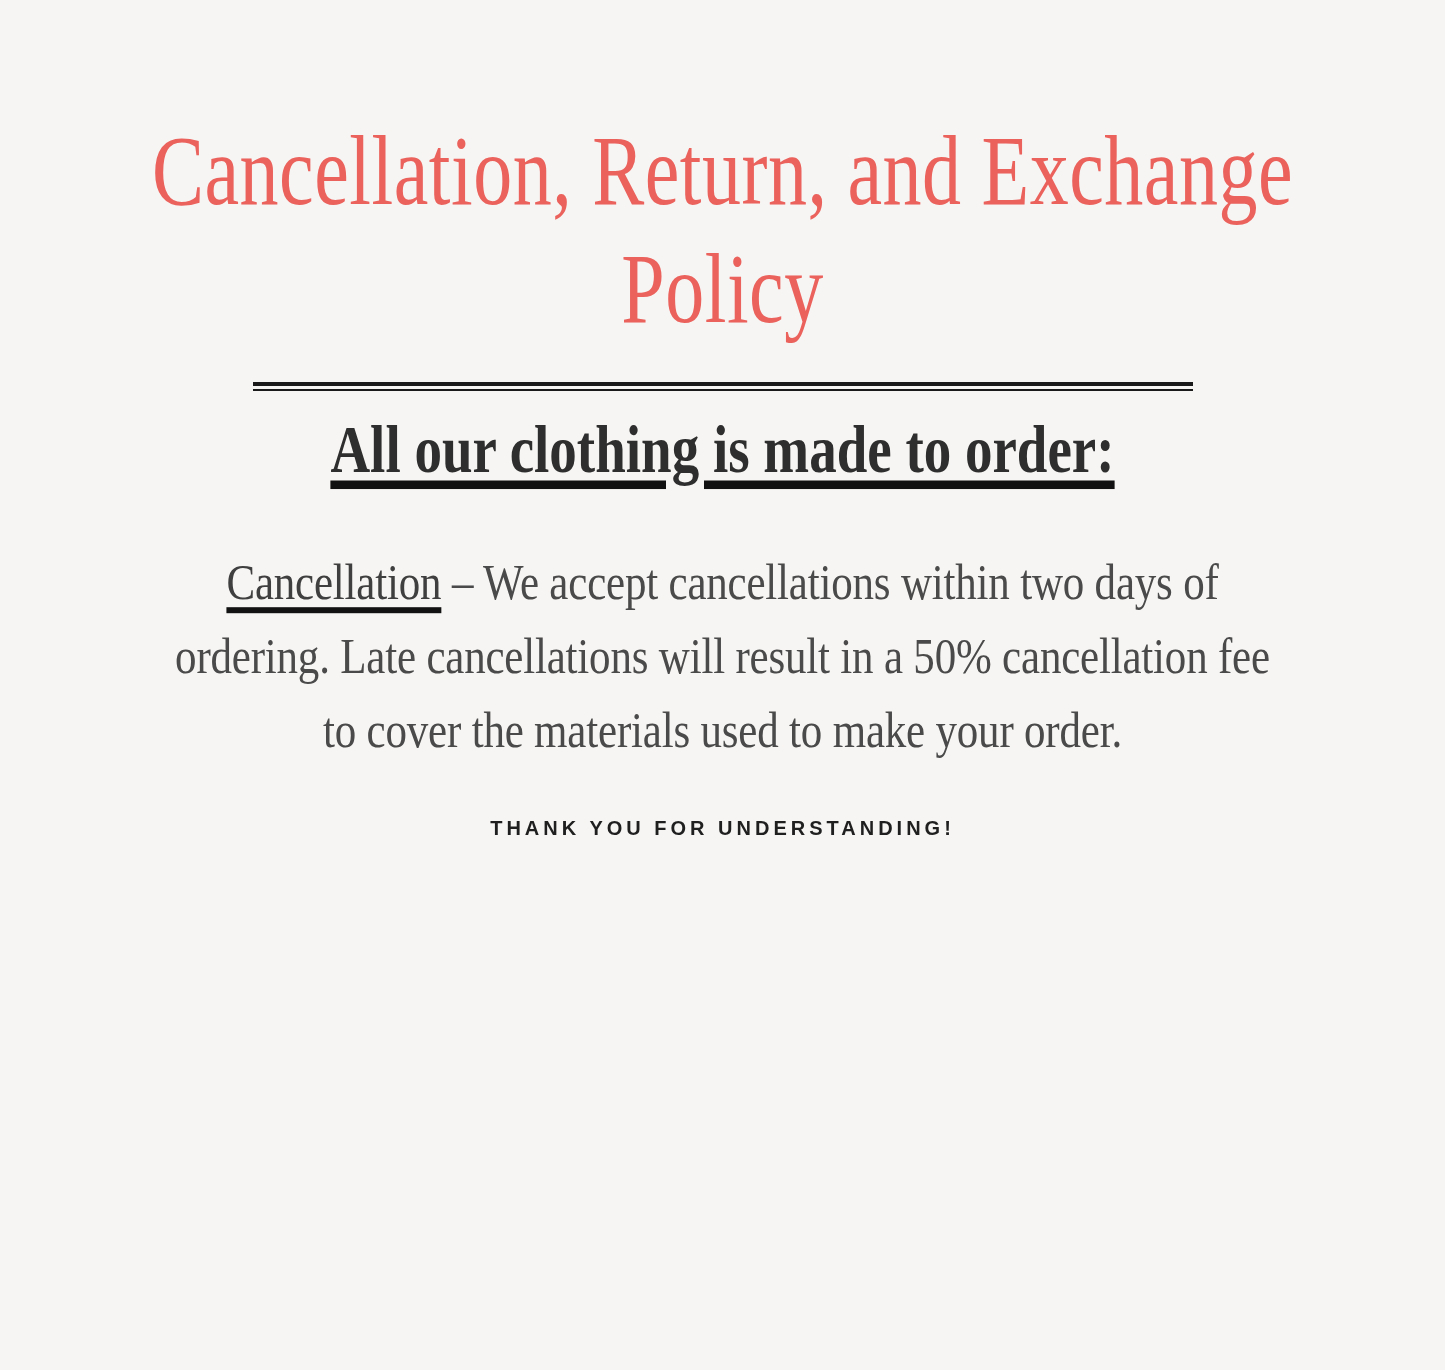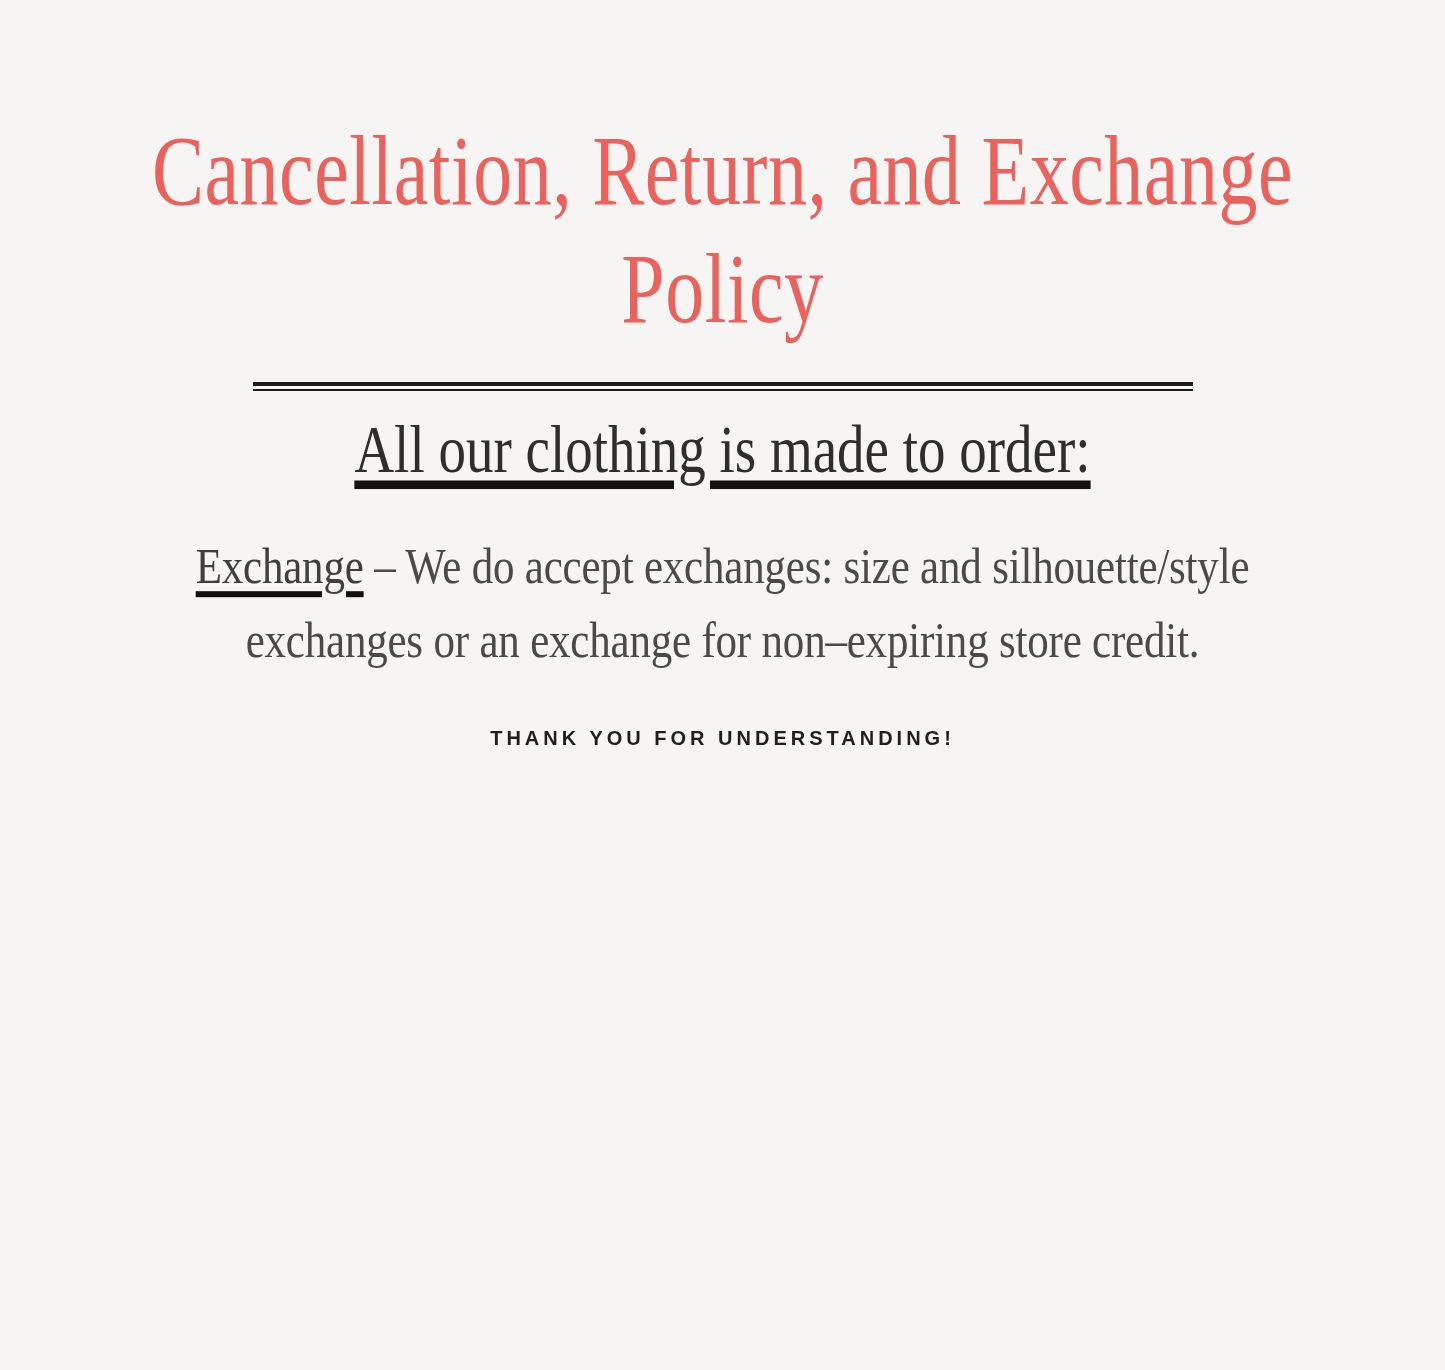--- a/index.html
+++ b/index.html
@@ -36,21 +36,21 @@
     width: 940px;
     height: 3px;
     margin: 34px auto 0 auto;
     border-top: 4px solid #1a1a1a;
     border-bottom: 2px solid #1a1a1a;
   }
   
   .subtitle {
     margin: 24px 0 0 0;
     text-align: center;
-    font-weight: 400;
+    font-weight: 700;
     font-size: 55px;
     line-height: 70px;
     color: #2e2e2e;
     white-space: nowrap;
   }
   .subtitle-inner {
     display: inline-block;
     transform: scaleY(1.22);
     text-decoration: underline;
     text-decoration-thickness: 7px;
@@ -104,27 +104,28 @@
     <span class="title-line">Cancellation, Return, and Exchange</span>
     <span class="title-line">Policy</span>
   </h1>
 
   <div class="divider"></div>
 
   <h2 class="subtitle">
     <span class="subtitle-inner">All our clothing is made to order:</span>
   </h2>
 
+  <section class="policy policy-cancellation">
+    <p class="line">
+      <span class="term">Cancellation</span>
+      <span>– We accept cancellations within two days of</span>
+    </p>
+    <p class="line">ordering. Late cancellations will result in a 50% cancellation fee</p>
+    <p class="line">to cover the materials used to make your order.</p>
+  </section>
 
 
-  <section class="policy policy-exchange">
-    <p class="line">
-      <span class="term">Exchange</span>
-      <span>– We do accept exchanges: size and silhouette/style</span>
-    </p>
-    <p class="line">exchanges or an exchange for non–expiring store credit.</p>
-  </section>
 
   <footer class="footer">
     <div class="footer-line">THANK YOU FOR UNDERSTANDING!</div>
   </footer>
 
 </div>
 
 </body></html>

